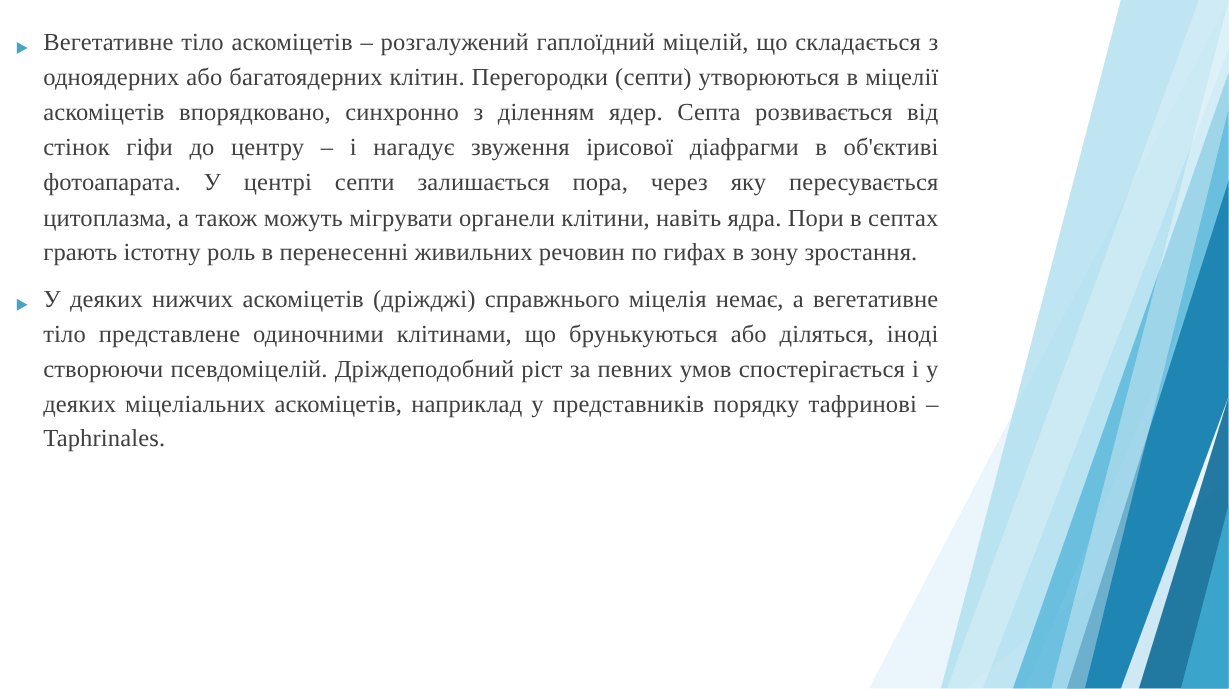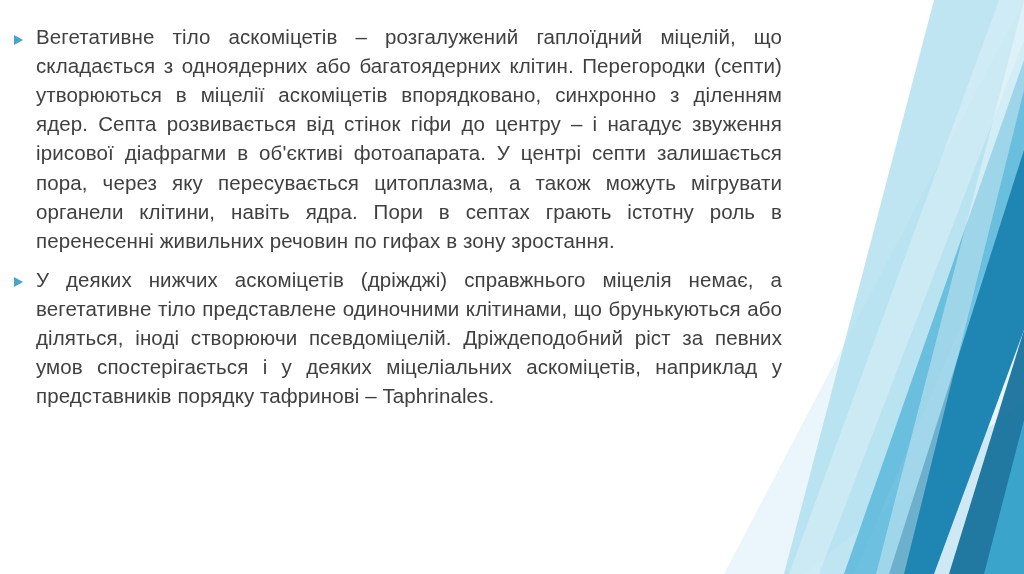--- a/index.html
+++ b/index.html
@@ -37,20 +37,21 @@
   }
 
   
   .content {
     position: absolute;
     left: 0;
     top: 0;
     width: 800px;
     padding: 22px 0 0 0;
     box-sizing: border-box;
+    font-family: Liberation Serif, serif;
   }
   .bullet-row {
     display: flex;
     align-items: flex-start;
     margin-bottom: 10px;
   }
   .bullet-marker {
     flex: 0 0 auto;
     width: 36px;
     padding-top: 10px;

